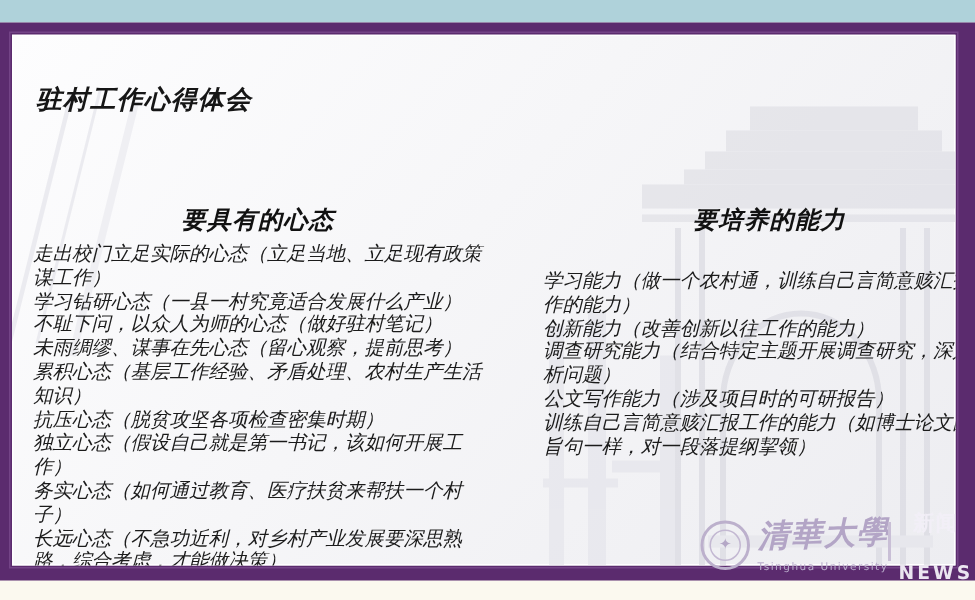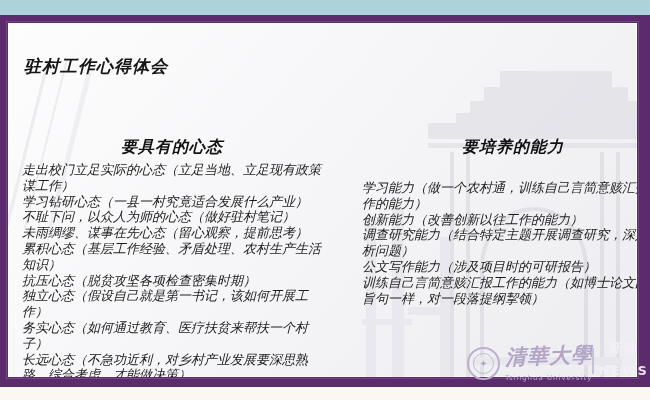--- a/index.html
+++ b/index.html
@@ -95,21 +95,21 @@
   .uni-en {
     font-size: 7px; letter-spacing: 1px; color: #b9accb; margin-top: 4px;
     white-space: nowrap;
   }
   .brand-divider {
     left: 592px; top: 348px; width: 2px; height: 26px;
     background: #c9bfd6;
   }
   .news-block { left: 599px; top: 340px; text-align: center; color: #f3f0f8; }
   .news-zh { font-size: 14px; font-weight: bold; letter-spacing: 1px; opacity: 0.92; }
-  .news-en { font-size: 12.5px; font-weight: bold; letter-spacing: 2px; opacity: 0.95; margin-top: 5px; }
+  .news-en { font-size: 12.5px; font-weight: bold; letter-spacing: 2px; opacity: 0.95; margin-top: 16px; }
 </style>
 </head>
 <body>
 
 <div class="top-band"></div>
 
 <div class="frame">
   <div class="content">
 
     <div class="streak s1"></div>

